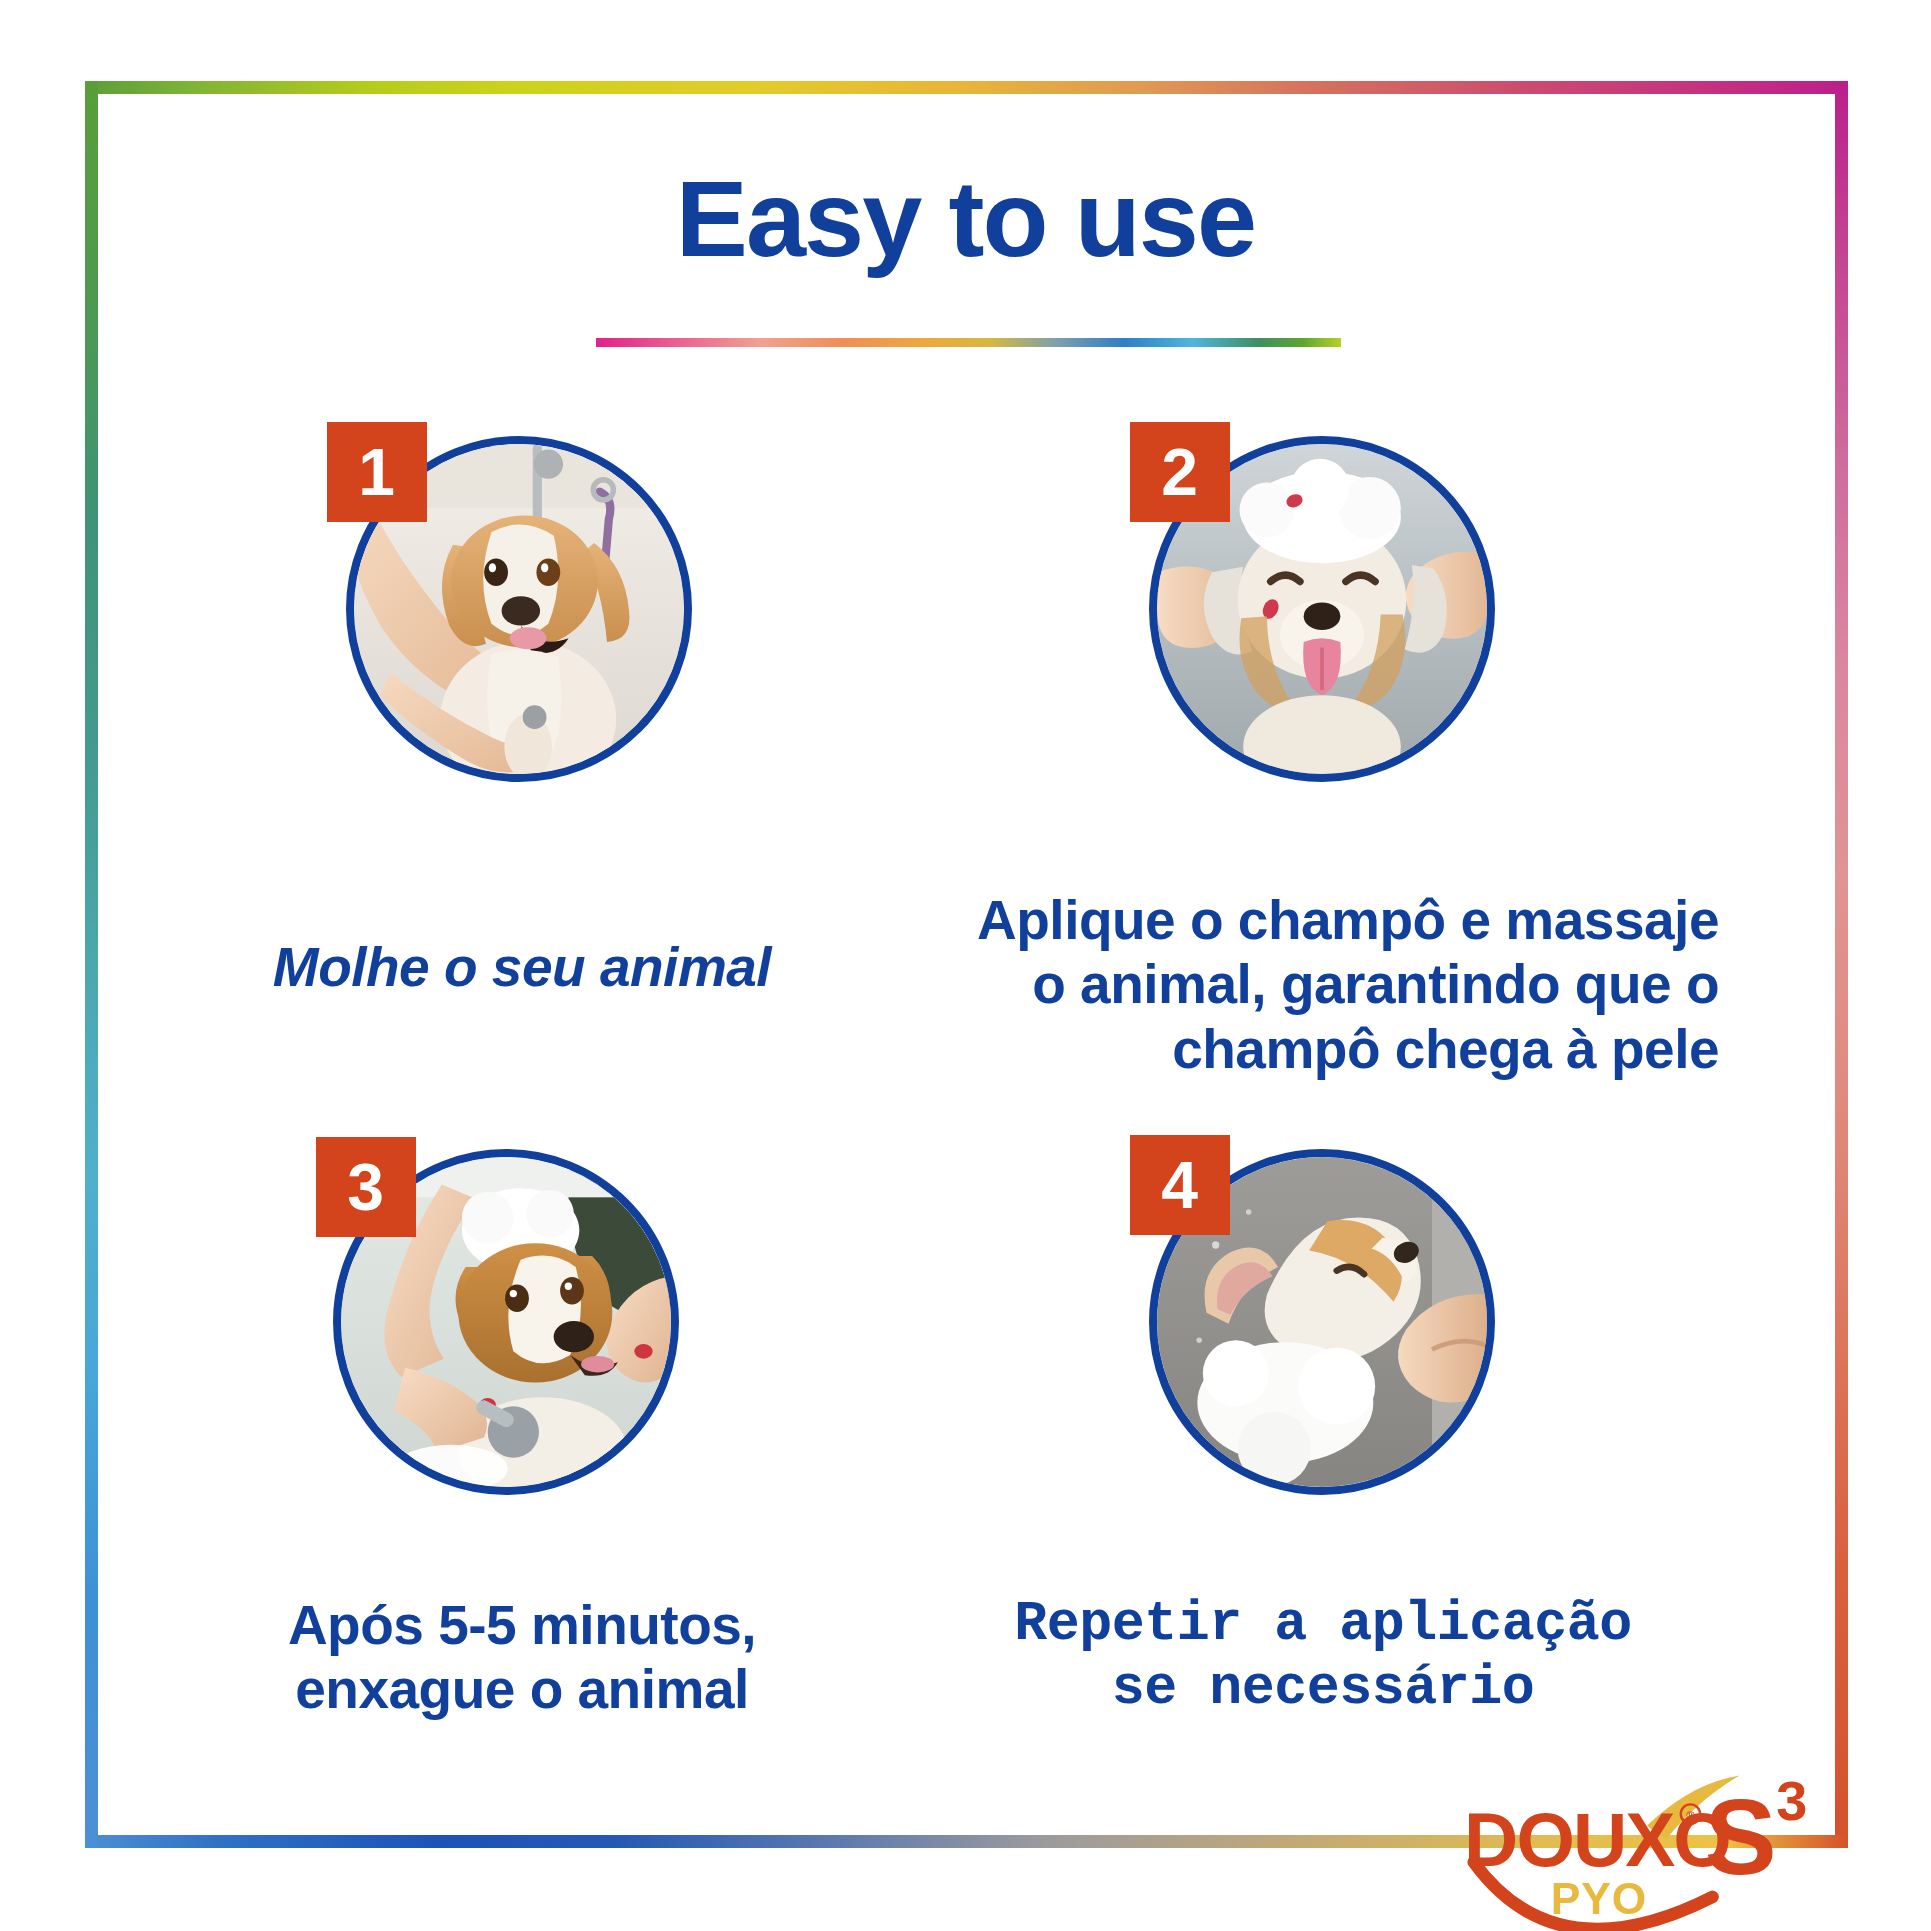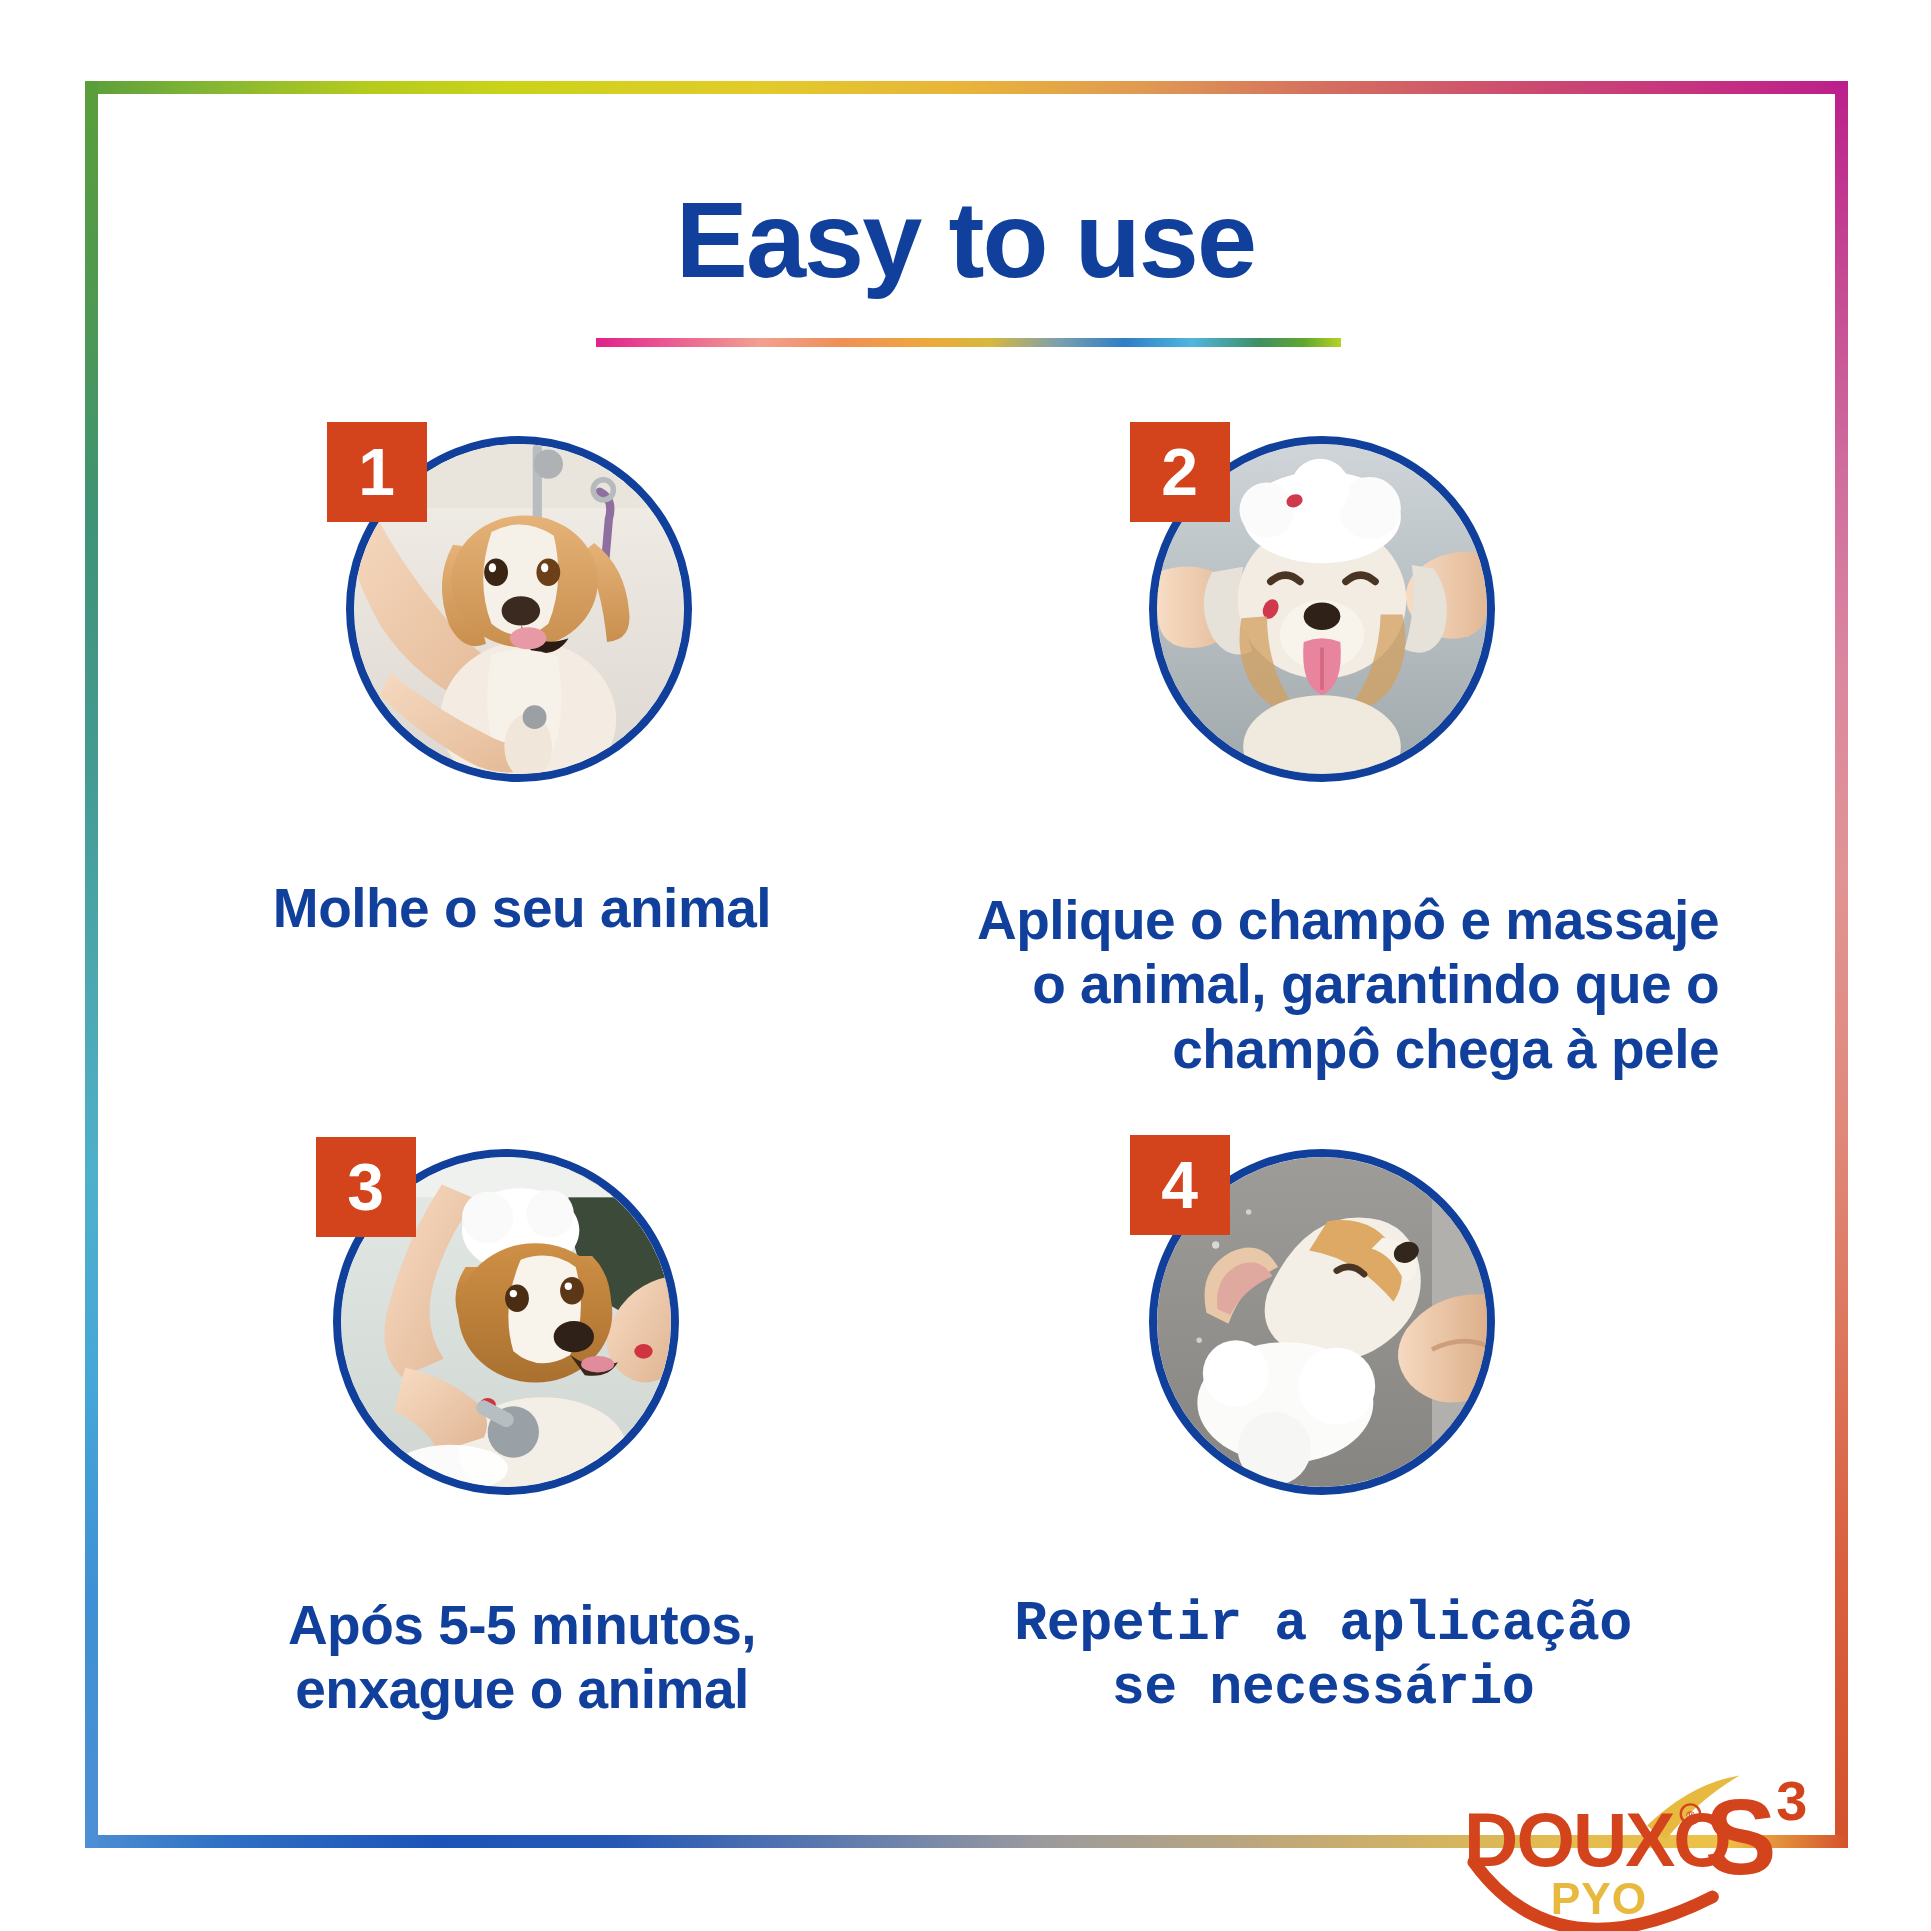--- a/index.html
+++ b/index.html
@@ -54,21 +54,21 @@
     width: 12.6px; height: 1767px;
     background: linear-gradient(to bottom,
         #5a9e3a 0%, #4f9950 12%, #3f9377 25%, #449a90 38%,
         #4ca7ae 50%, #4fb0cb 62%, #46a6d8 74%, #3f90d4 86%,
         #4d8fd4 100%);
   }
 
   
   #title {
     position: absolute;
-    left: 0; top: 186px;
+    left: 0; top: 165px;
     width: 1931px;
     text-align: center;
     font-size: 108px;
     font-weight: 700;
     letter-spacing: -1.9px;
     color: #11409c;
     line-height: 1.0;
   }
   #title-rule {
     position: absolute;
@@ -199,21 +199,21 @@
             <path d="M150 230 q36 -12 72 2 q10 60 -4 100 q-34 16 -66 -2 q-12 -48 -2 -100 Z" fill="#f7f2e9"></path>
 
             <path d="M40 250 q50 40 110 70 q24 12 42 6 l8 26 q-40 16 -80 -8 q-56 -34 -92 -70 Z" fill="url(#arm1)"></path>
             <ellipse cx="190" cy="330" rx="26" ry="36" fill="#f0e7da"></ellipse>
             <circle cx="197" cy="298" r="13" fill="#9aa0a4"></circle>
           </svg>
         </div>
       </div>
       <div class="badge" style="left:-19.3px; top:-14.5px;">1</div>
     </div>
-    <div class="caption" style="left:126px; top:876px; width:792px;">Molhe o seu animal</div>
+    <div class="caption" style="left:126px; top:935px; width:792px;font-style:italic;">Molhe o seu animal</div>
   </div>
 
   <div class="step">
     <div class="circle-wrap" style="left:1149px; top:436px; width:346px; height:346px;">
       <div class="circle">
         <div class="photo">
           <svg viewBox="0 0 360 360" preserveAspectRatio="xMidYMid slice" aria-hidden="true">
             <defs>
               <linearGradient id="bg2" x1="0" y1="0" x2="0" y2="1">
                 <stop offset="0%" stop-color="#cfd5d8"></stop>

